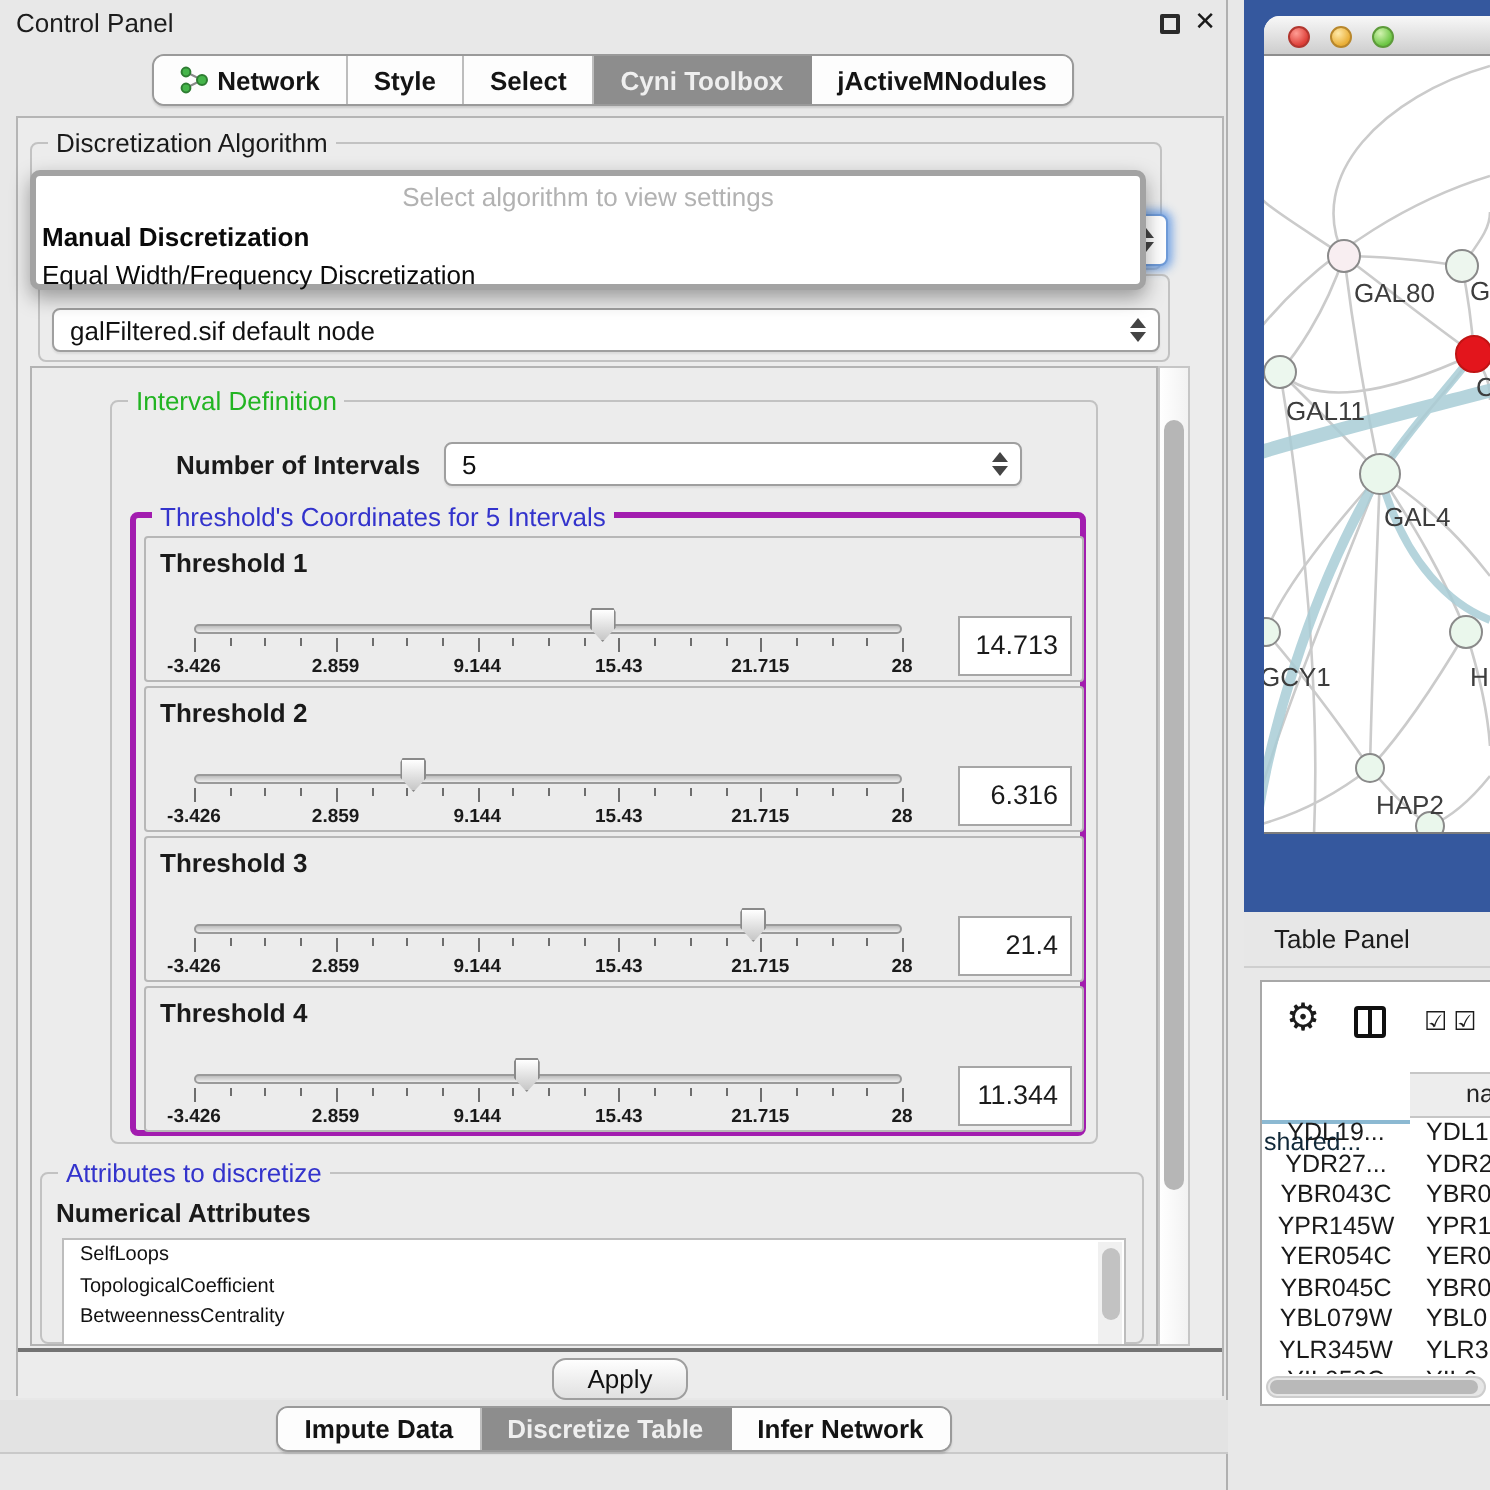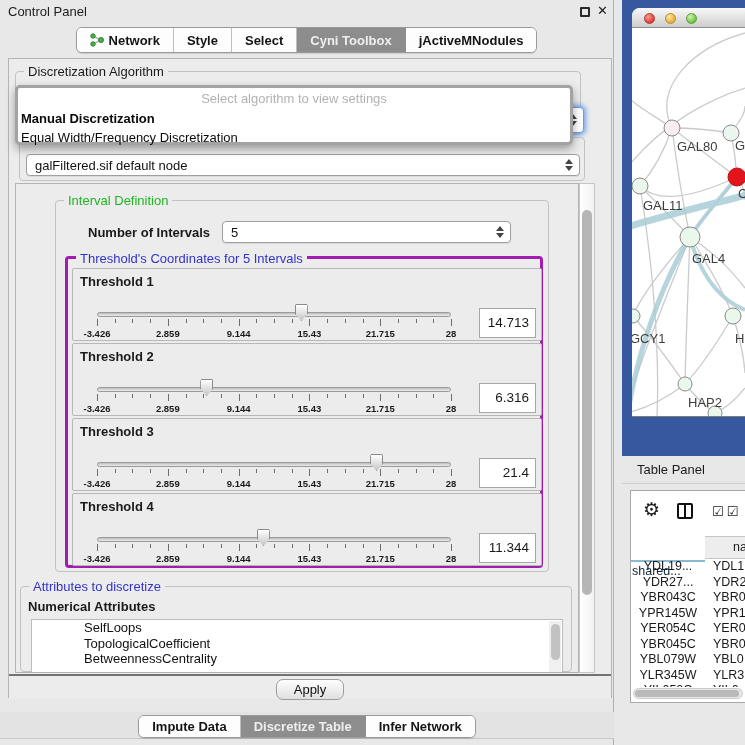--- a/index.html
+++ b/index.html
@@ -66,25 +66,25 @@
   .track{position:absolute;left:0;right:0;top:10px;height:5px;border:1px solid #9a9a9a;border-radius:3px;background:linear-gradient(#bdbdbd,#ededed);}
   .handle{position:absolute;top:2px;width:13px;height:17px;background:linear-gradient(#ffffff,#c7c7c7);border:1px solid #8a8a8a;clip-path:polygon(8% 0,92% 0,100% 12%,100% 58%,50% 100%,0 58%,0 12%);}
   .tick{position:absolute;top:17px;width:1px;height:4px;background:#6d6d6d;}
   .tick.major{height:7px;}
   .tick-label{position:absolute;top:26px;transform:translateX(-50%);font-size:9.5px;font-weight:bold;color:#1a1a1a;white-space:nowrap;}
   .value-box{position:absolute;left:406px;top:39px;width:57px;height:30px;background:#ffffff;border:1px solid #a6a6a6;font-size:13.5px;text-align:right;padding:6px 6px 0 0;}
   
   .attrs-group{left:4px;top:402px;width:552px;height:86px;}
   .num-attrs-label{position:absolute;left:7px;top:12px;font-size:13px;font-weight:bold;}
   .listbox{position:absolute;left:10px;top:32px;width:532px;height:60px;background:#ffffff;border:1px solid #bdbdbd;overflow:hidden;}
-  .list-item{font-size:13px;line-height:15.5px;padding-left:8px;color:#111;margin-left:44px;}
+  .list-item{font-size:10px;line-height:15.5px;padding-left:8px;color:#111;}
   .list-scrollbar{position:absolute;right:1px;top:1px;width:12px;height:58px;background:#f0f0f0;}
   .list-scrollbar .thumb{position:absolute;left:1.5px;top:3px;width:9px;height:36px;background:#c2c2c2;border-radius:5px;}
   
-  .bottom-bar{position:absolute;left:0;top:700px;width:614px;height:27px;background:#e3e3e3;border-bottom:1px solid #c9c9c9;margin-top:12px;}
+  .bottom-bar{position:absolute;left:0;top:700px;width:614px;height:27px;background:#e3e3e3;border-bottom:1px solid #c9c9c9;}
   .bottom-bar .seg{margin-top:3px;}
   
   .network-region{position:absolute;left:622px;top:0;width:123px;height:456px;background:var(--frame-blue);}
   .mac-window{position:absolute;left:10px;top:8px;width:113px;height:409px;background:#ffffff;border-radius:8px 0 0 0;overflow:hidden;border-bottom:1px solid #7d7d7d;}
   .mw-titlebar{position:absolute;left:0;top:0;width:100%;height:20px;background:linear-gradient(#f8f8f8,#cdcdcd);border-bottom:1px solid #8e8e8e;}
   .traffic{position:absolute;top:4.5px;width:11px;height:11px;border-radius:50%;}
   .traffic.red{left:12px;background:radial-gradient(circle at 35% 30%,#ff9d94,#dd3f38 70%);border:1px solid #b23730;}
   .traffic.yellow{left:33px;background:radial-gradient(circle at 35% 30%,#ffe9a8,#e9ae36 70%);border:1px solid #b8872c;}
   .traffic.green{left:54px;background:radial-gradient(circle at 35% 30%,#d2f3b0,#6cc644 70%);border:1px solid #5d9b3a;}
   .net-canvas{position:absolute;left:0;top:20px;width:113px;height:389px;}

